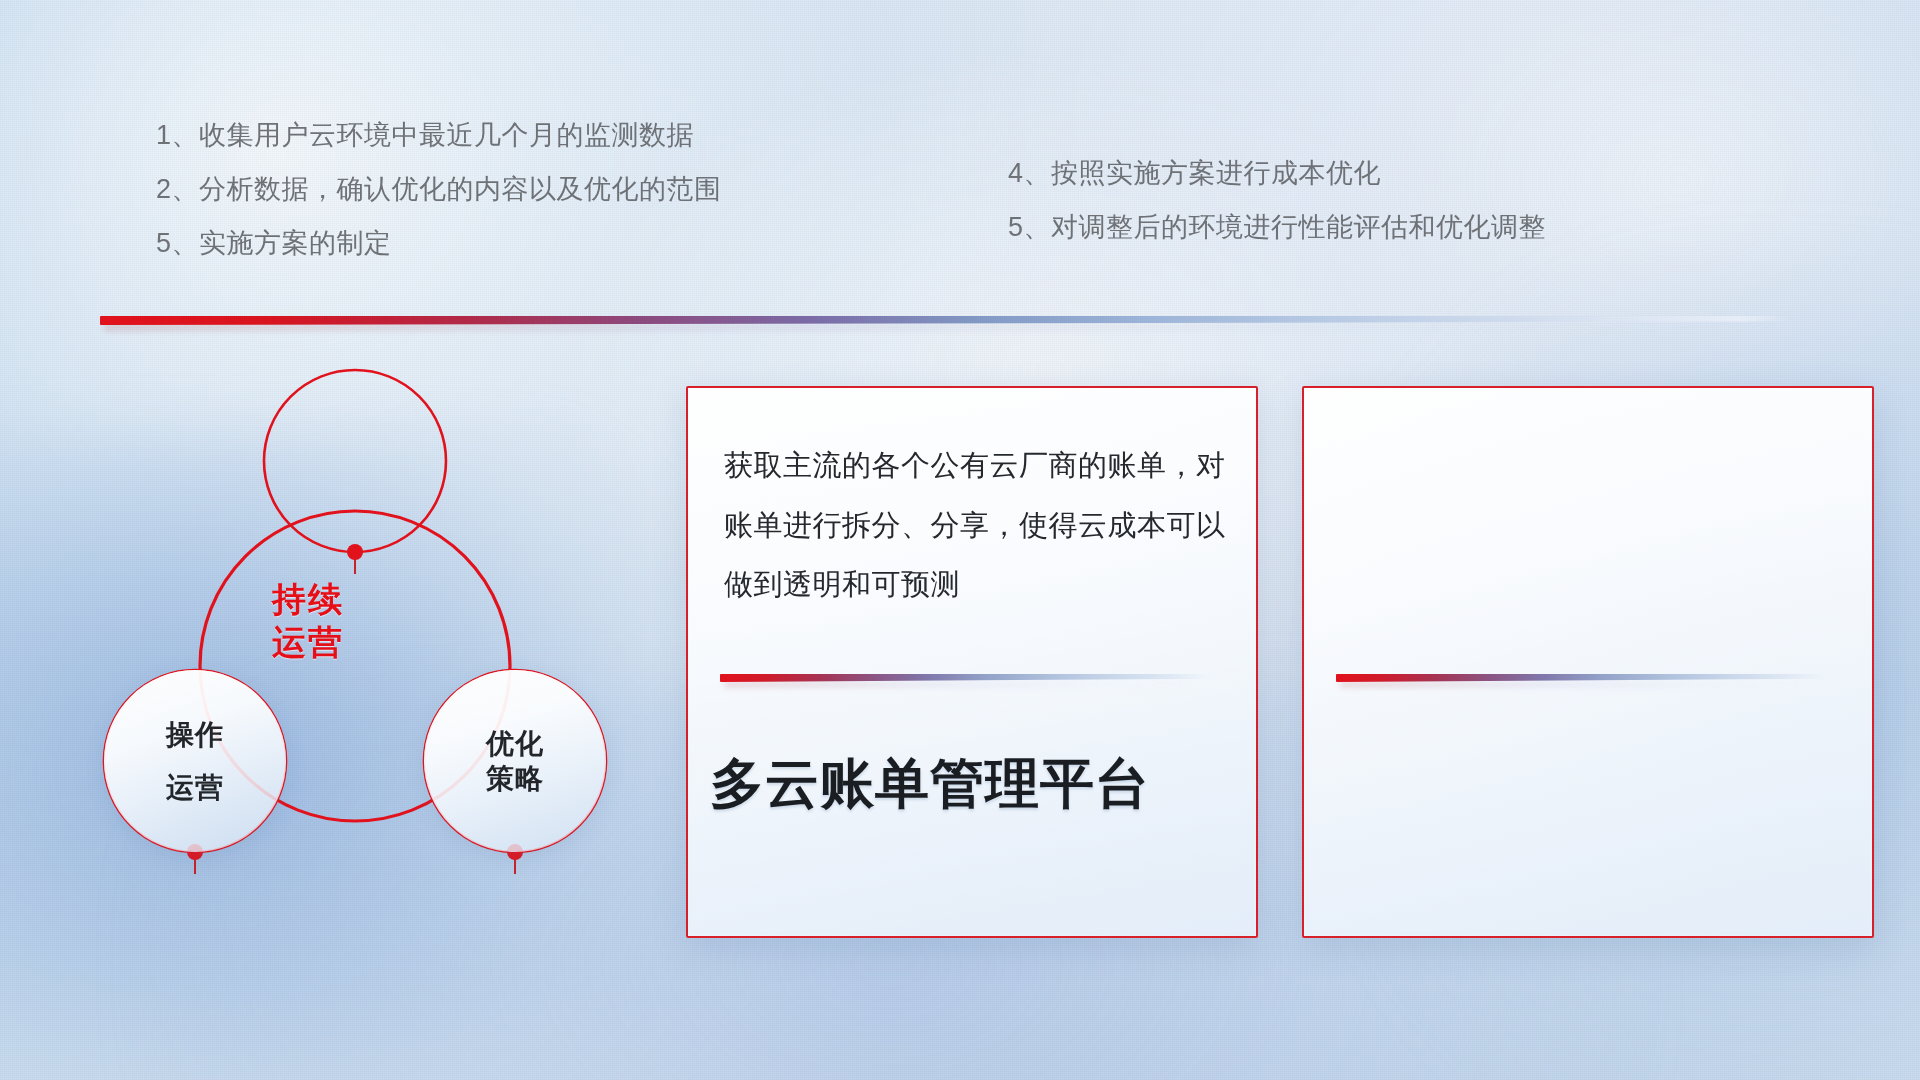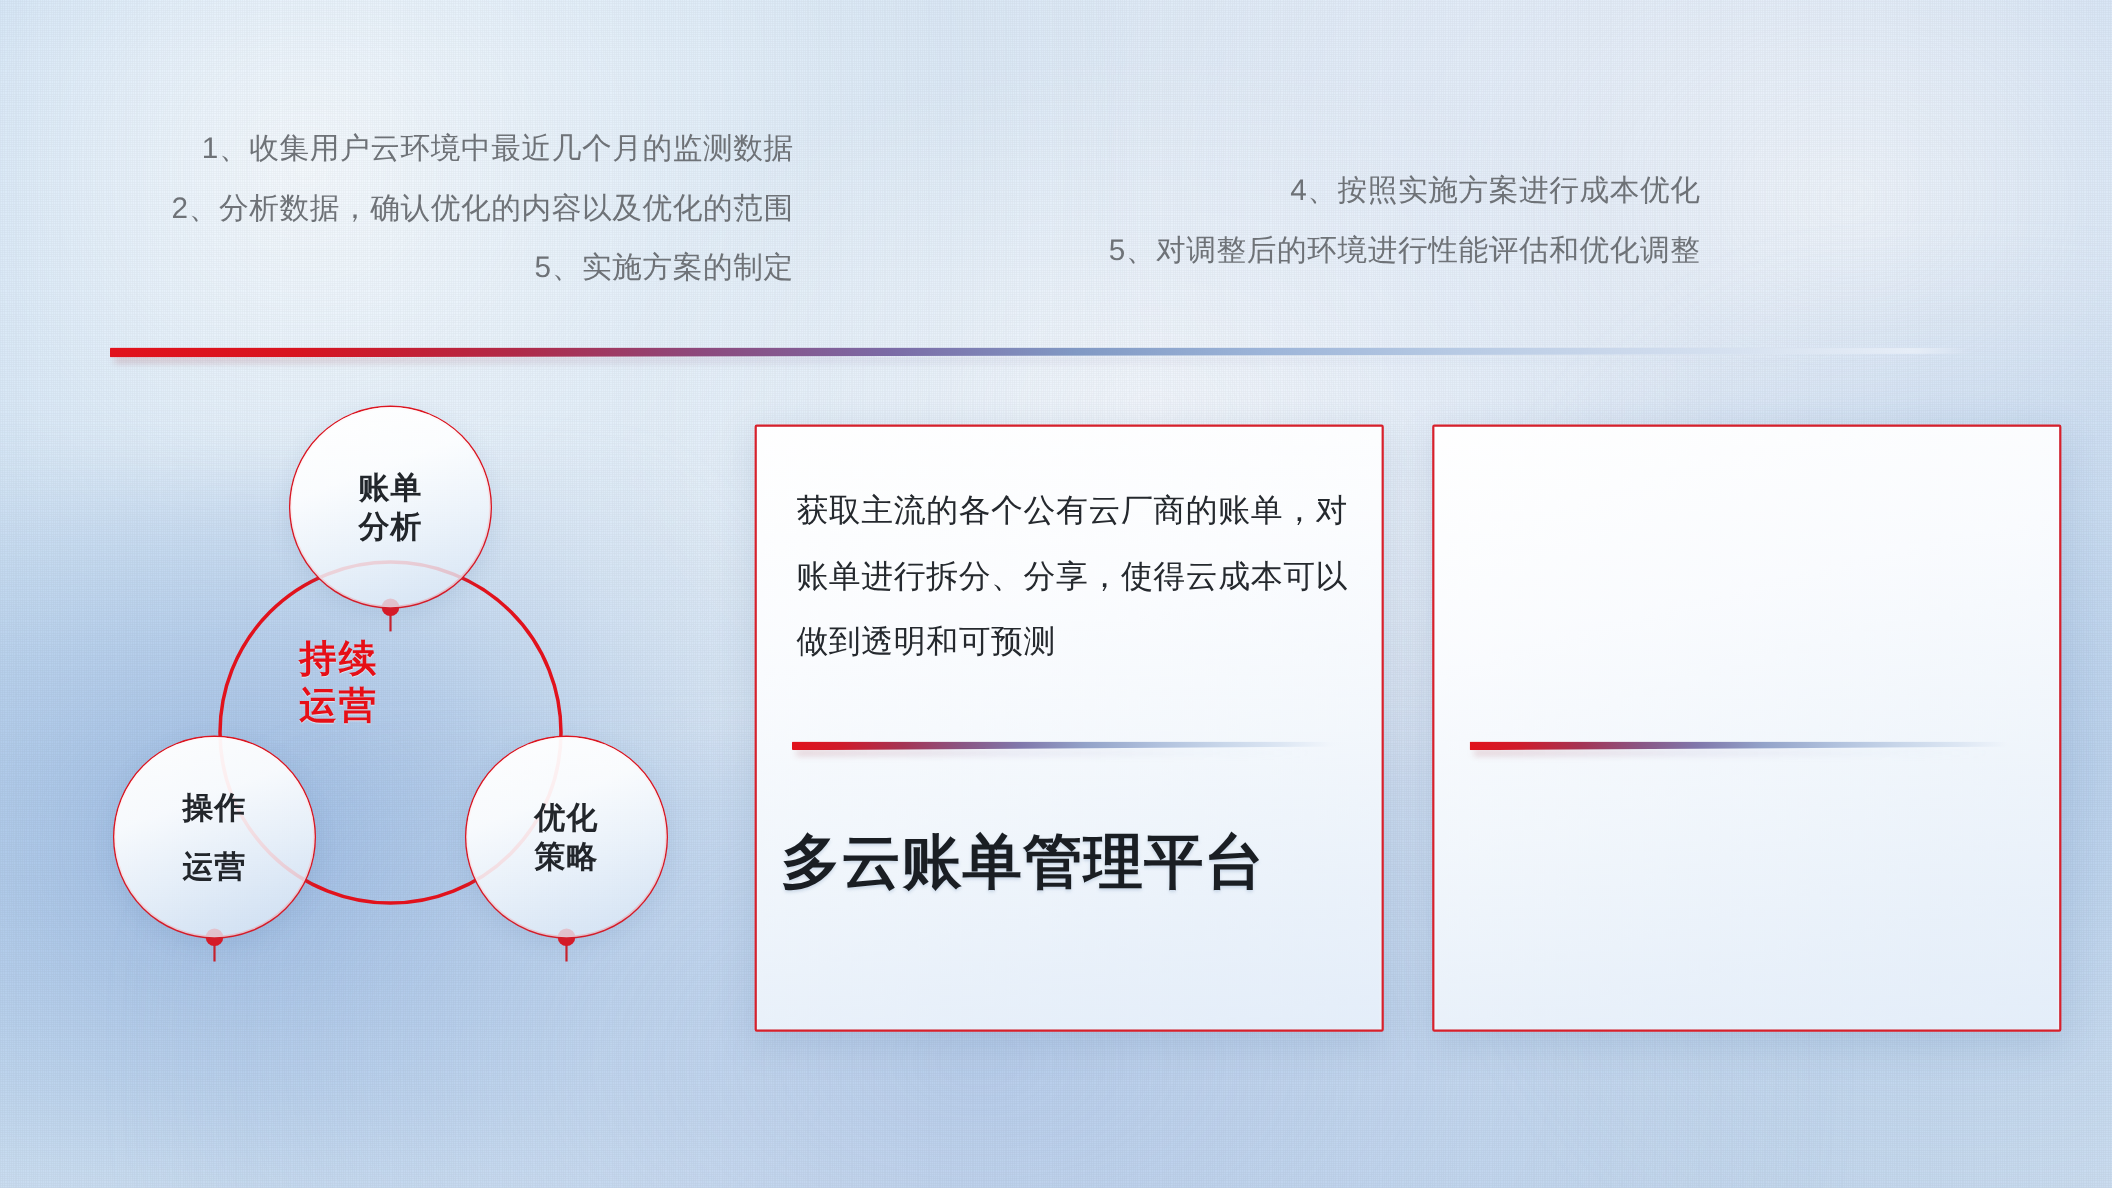--- a/index.html
+++ b/index.html
@@ -110,21 +110,20 @@
 
   
   .bullets {
     position: absolute;
     color: #6e7277;
     font-size: 27px;
     line-height: 1.0;
     letter-spacing: 0.5px;
     white-space: nowrap;
     font-weight: 400;
-    text-align: right;
   }
   .bullets .row { margin-bottom: 27px; }
   #bullets-left  { left: 156px; top: 122px; }
   #bullets-right { left: 1008px; top: 160px; }
 
   
   #divider {
     position: absolute;
     left: 100px;
     top: 316px;
@@ -344,24 +343,20 @@
 
       <line x1="259" y1="196" x2="259" y2="218" stroke="#c9202b" stroke-width="2"></line>
       <line x1="99" y1="496" x2="99" y2="518" stroke="#c9202b" stroke-width="2"></line>
       <line x1="419" y1="496" x2="419" y2="518" stroke="#c9202b" stroke-width="2"></line>
 
       <circle cx="259" cy="196" r="8" fill="#e1121c"></circle>
       <circle cx="99" cy="496" r="8" fill="#e1121c"></circle>
       <circle cx="419" cy="496" r="8" fill="#e1121c"></circle>
     </svg>
 
-    <div class="bubble" id="bubble-billing">
-      <span>账单</span>
-      <span>分析</span>
-    </div>
 
     <div class="bubble" id="bubble-ops">
       <span>操作</span>
       <span>运营</span>
     </div>
 
     <div class="bubble" id="bubble-strategy">
       <span>优化</span>
       <span>策略</span>
     </div>

